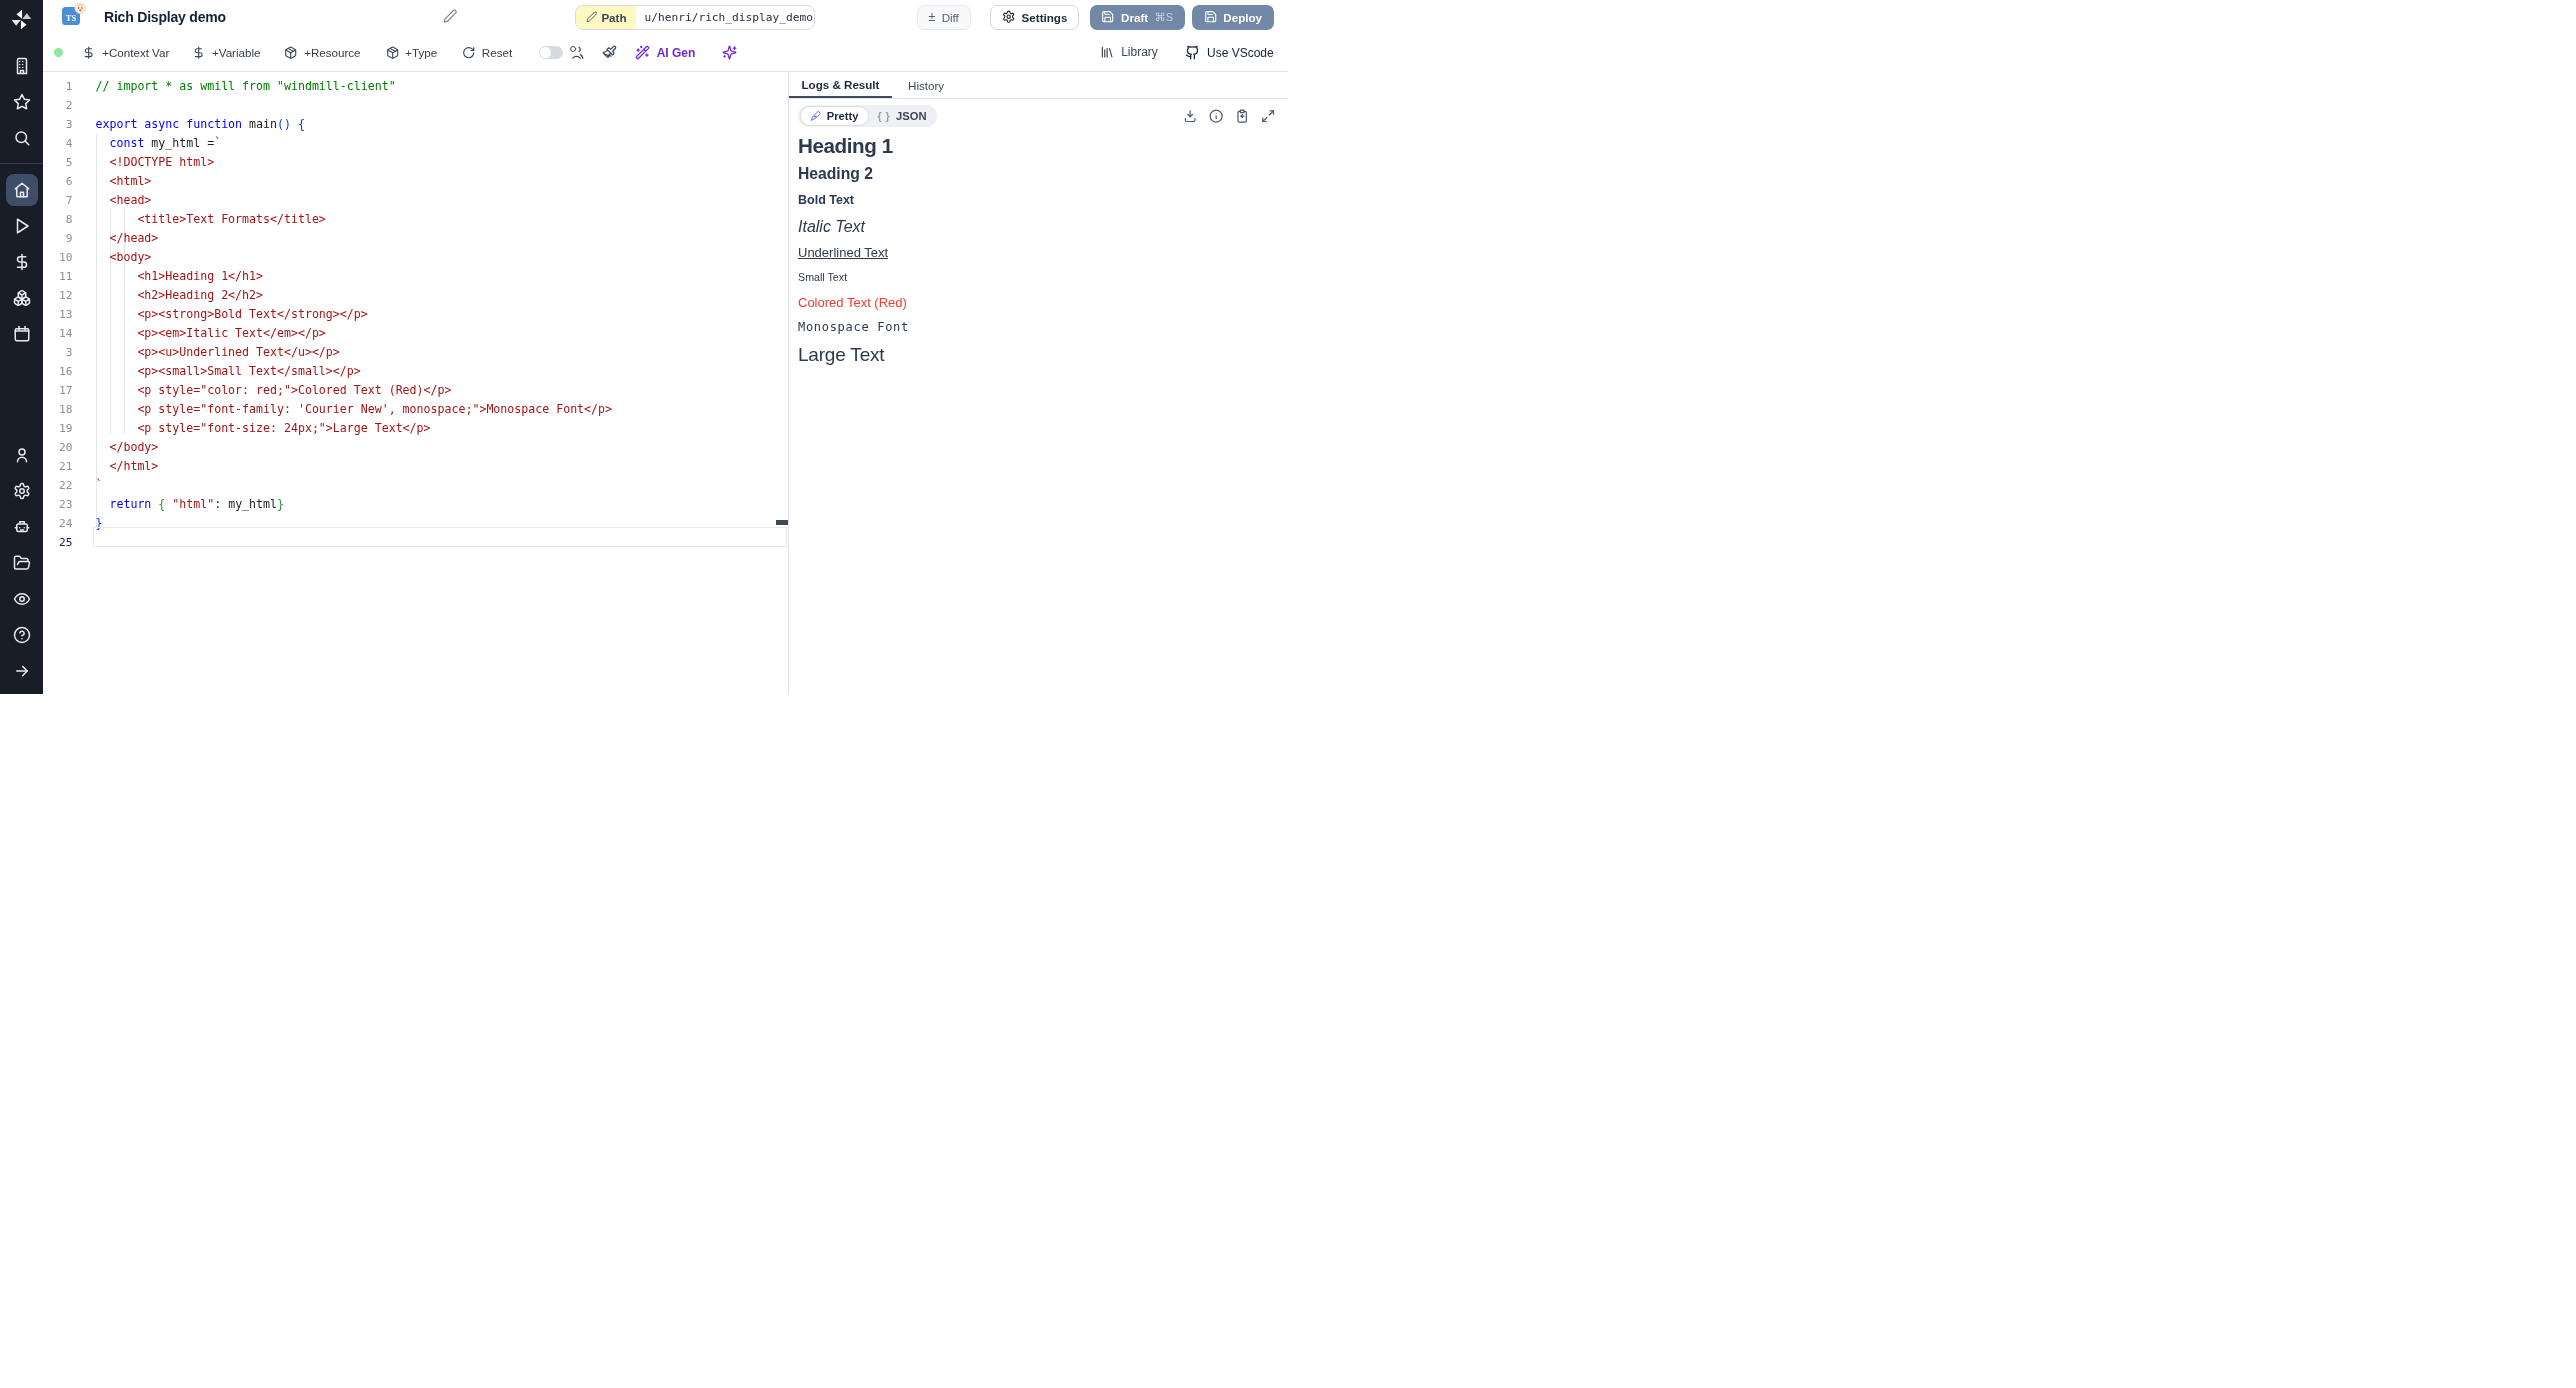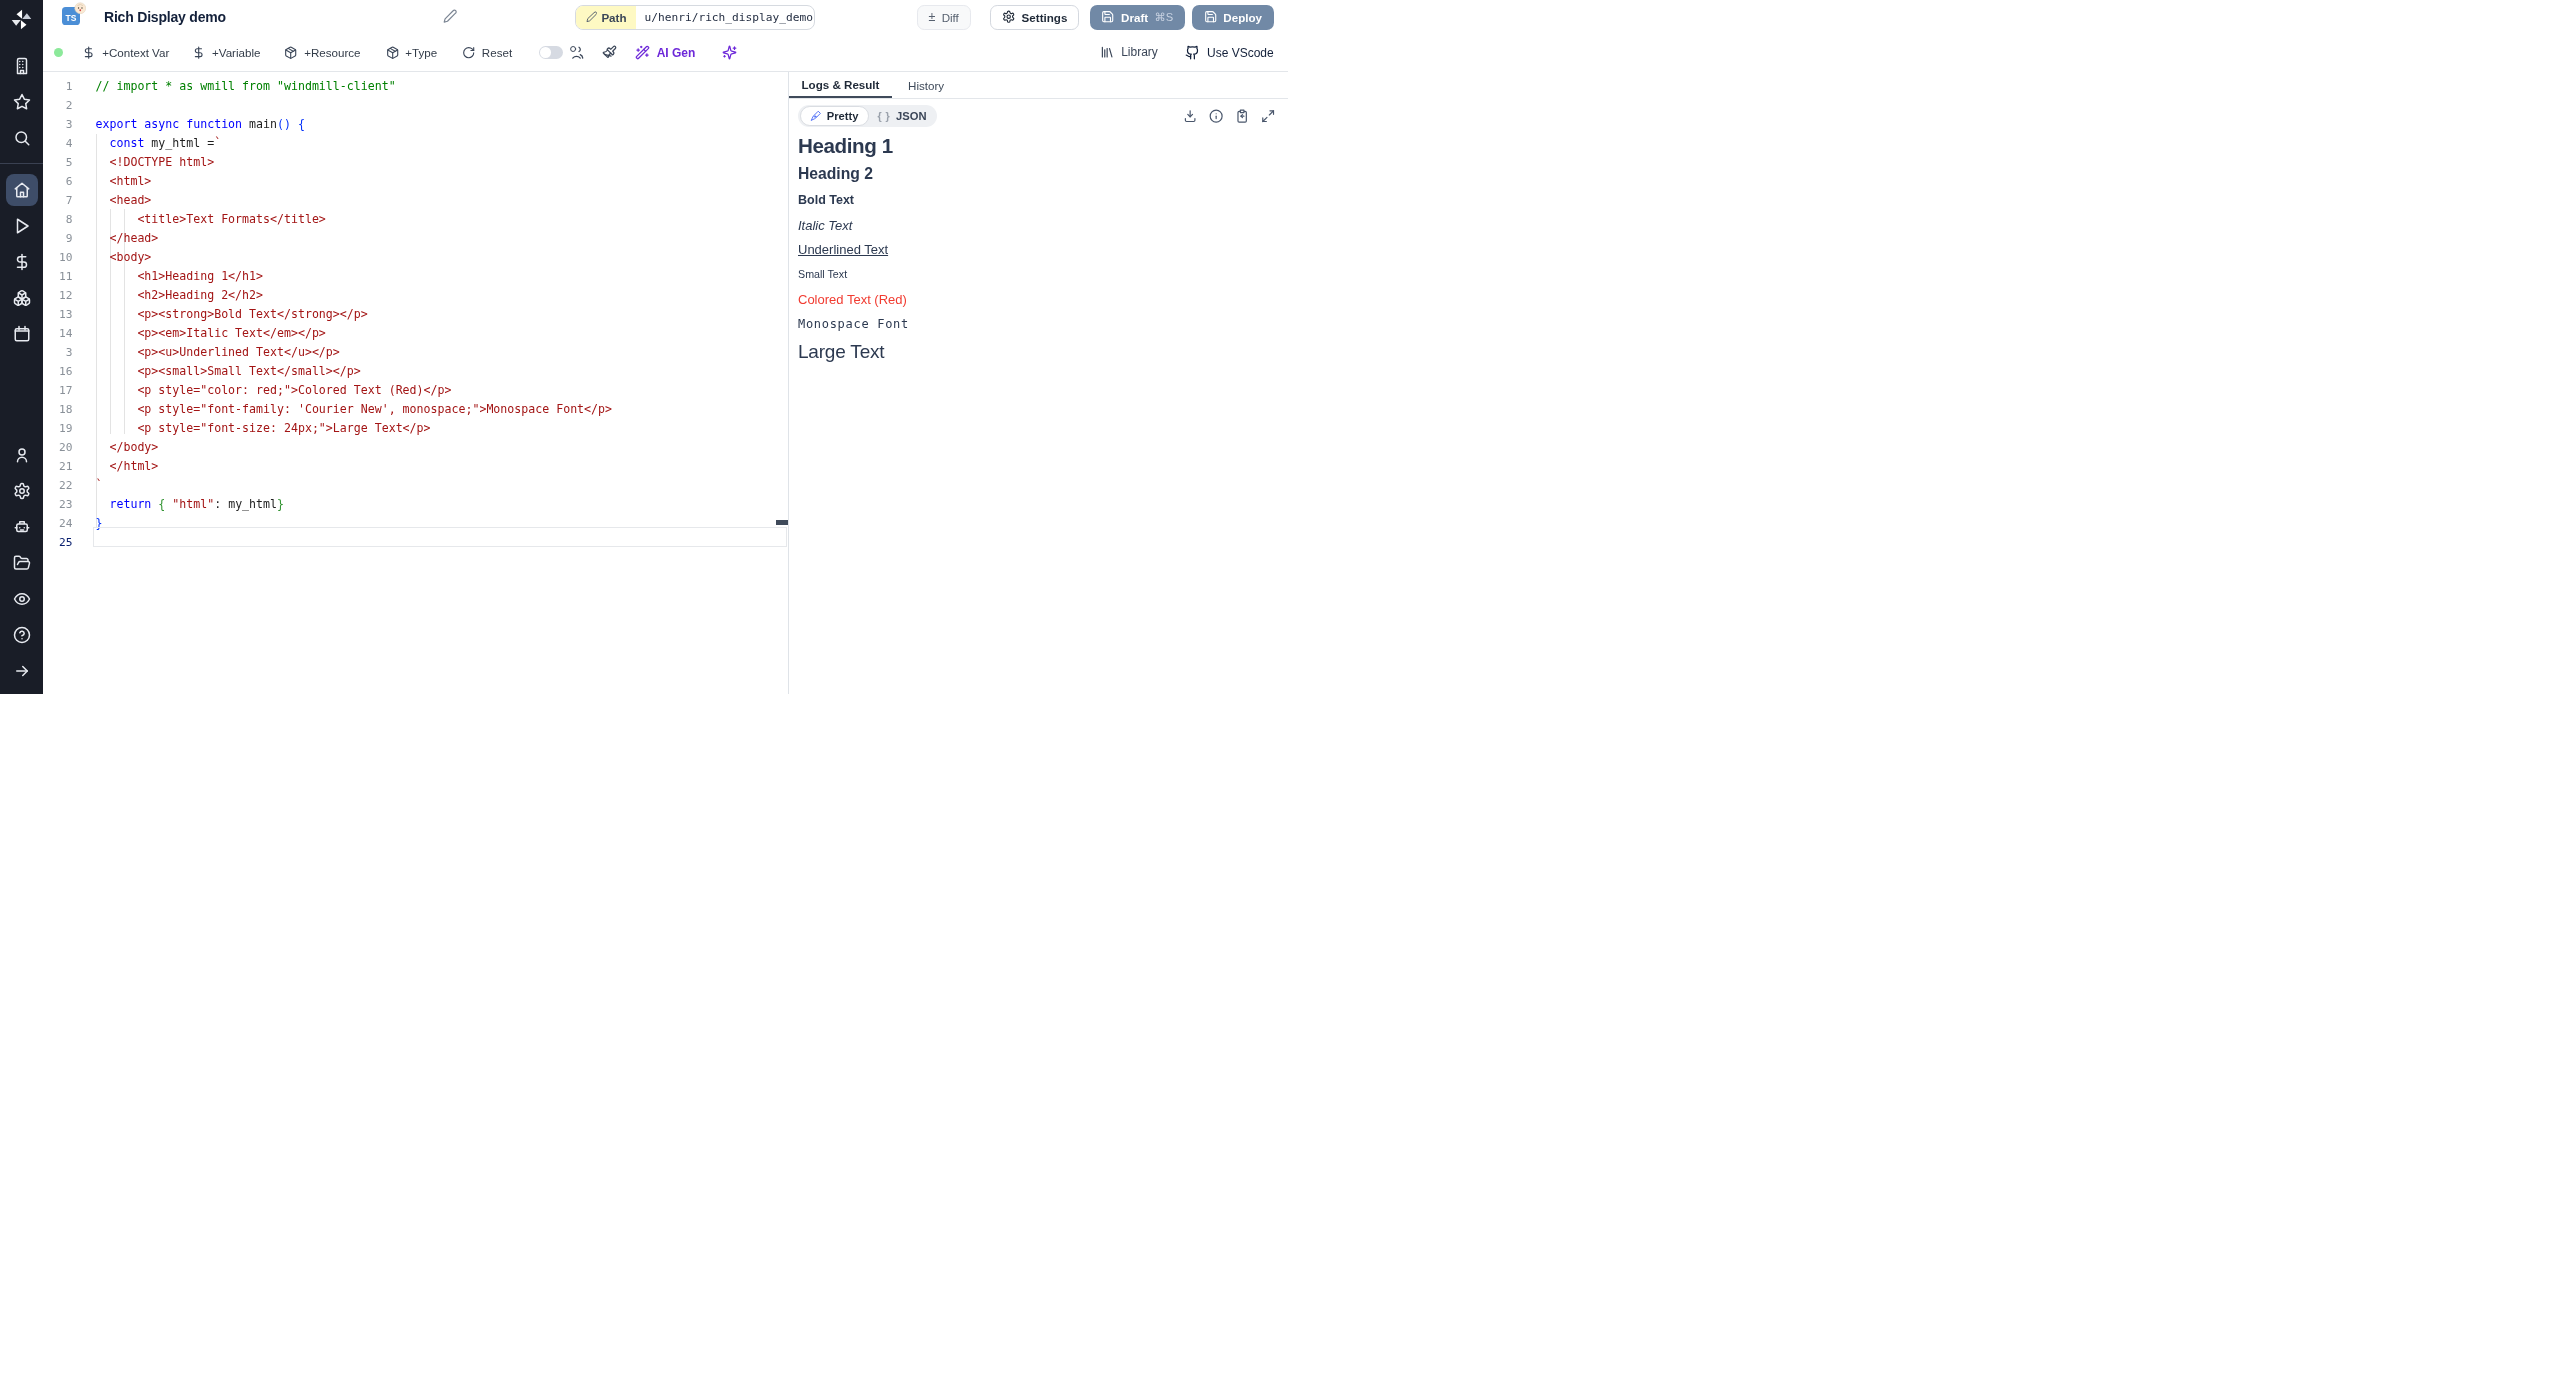--- a/index.html
+++ b/index.html
@@ -34,20 +34,21 @@
   
   .main { position:absolute; left:43px; top:0; width:1245px; height:694px; }
 
   
   .topbar { position:relative; height:34px; background:#fff; }
   .script-badge { position:absolute; left:19px; top:7.2px; width:18px; height:18px; }
   .ts-square {
     width:18px; height:18px; background:#4b8ed6; border-radius:3.6px;
     color:#fff; font-weight:bold; font-size:8.5px; display:flex; align-items:flex-end; justify-content:center;
     padding-bottom:1.8px;
+    font-family:Liberation Serif, serif;
   }
   .emoji-badge { position:absolute; right:-6.3px; top:-5.4px; width:12.5px; height:12.5px; }
   .page-title { position:absolute; left:61px; top:9px; font-size:14px; font-weight:700; color:#13203a; letter-spacing:-0.2px; }
   .edit-pencil { position:absolute; left:400px; top:9px; color:#7c8694; cursor:pointer; }
 
   .path-ctl {
     position:absolute; left:532px; top:4.5px; height:25px; width:240px;
     border:0.9px solid #d6dae0; border-radius:8px; display:flex; align-items:stretch; overflow:hidden;
     background:#fff; cursor:pointer;
   }
@@ -130,21 +131,21 @@
   .seg.active { background:#fff; border:0.9px solid #dadde2; color:#1f2937; }
   .seg.idle { color:#3b4658; }
   .brace-glyph { color:#9aa1ab; font-weight:700; font-size:10.7px; letter-spacing:0.9px;}
   .rt-icons { margin-left:auto; display:flex; align-items:center; gap:11.6px; padding-right:3.6px; color:#49566b; }
   .rt-icons .icon-btn { cursor:pointer; display:flex; }
 
   .output { padding:0.9px 9px 0; color:#2c3950; }
   .out-h1 { font-size:20.6px; font-weight:700; letter-spacing:-0.4px; margin-bottom:7.2px; }
   .out-h2 { font-size:15.7px; font-weight:700; margin-bottom:9.8px; }
   .out-bold { font-size:12.5px; font-weight:700; margin-bottom:10.7px; }
-  .out-italic { font-size:13px; font-style:italic; margin-bottom:9.8px; }
+  .out-italic { font-size:16px; font-style:italic; margin-bottom:9.8px; }
   .out-underline { font-size:13px; text-decoration:underline; margin-bottom:10.7px; }
   .out-small { font-size:10.7px; margin-bottom:11.6px; }
   .out-red { font-size:13px; margin-bottom:10.7px; }
   .out-mono { font-family:"DejaVu Sans Mono", monospace; font-size:12px; letter-spacing:0.7px; margin-bottom:9.8px; }
   .out-large { font-size:19px; letter-spacing:-0.2px; }
 </style>
 </head>
 <body>
 
 <nav class="sidebar">

